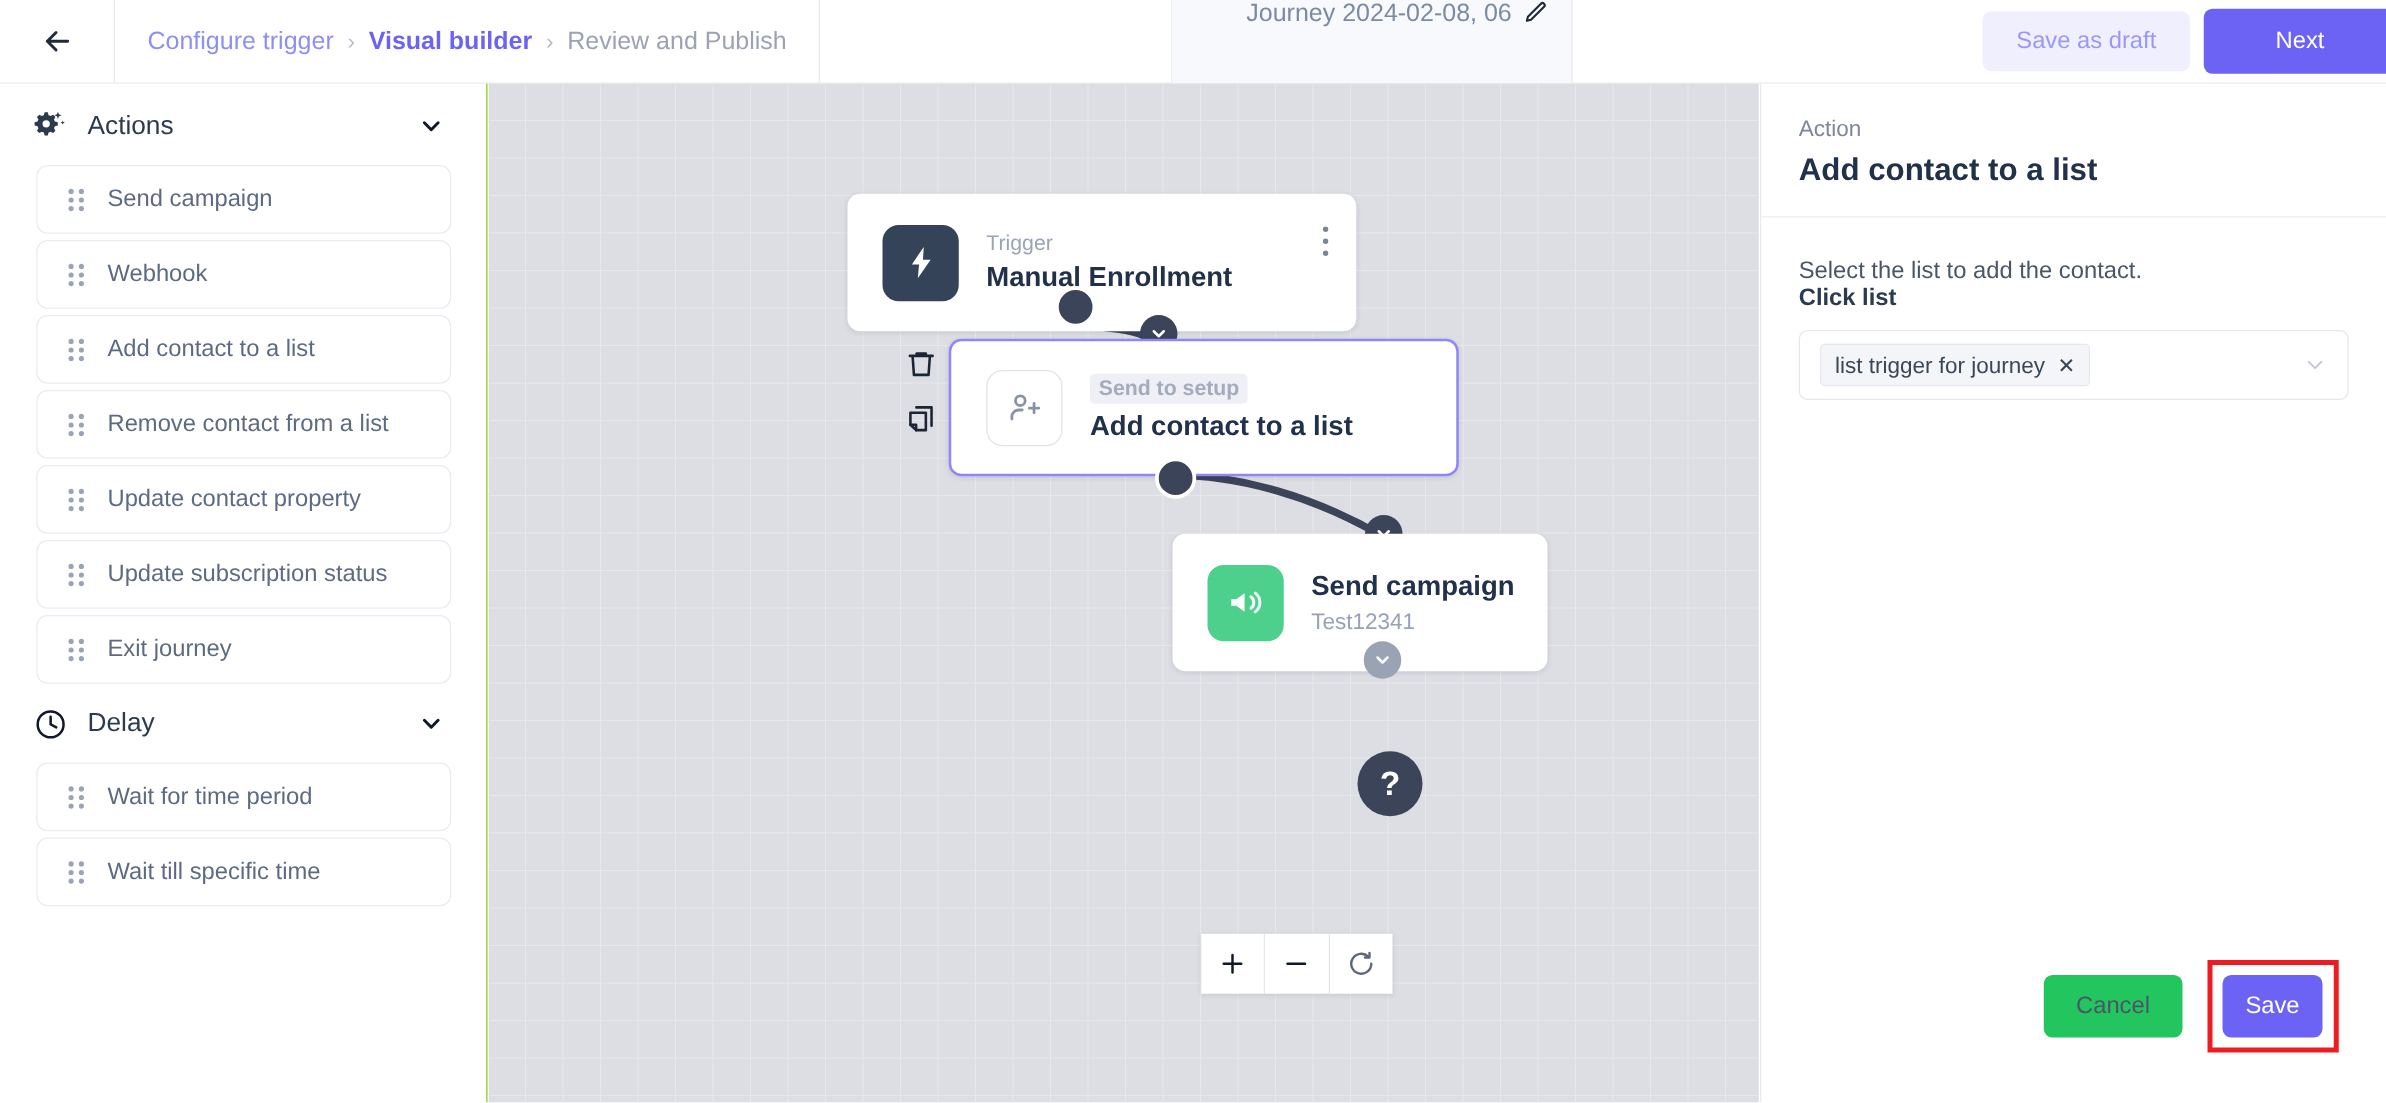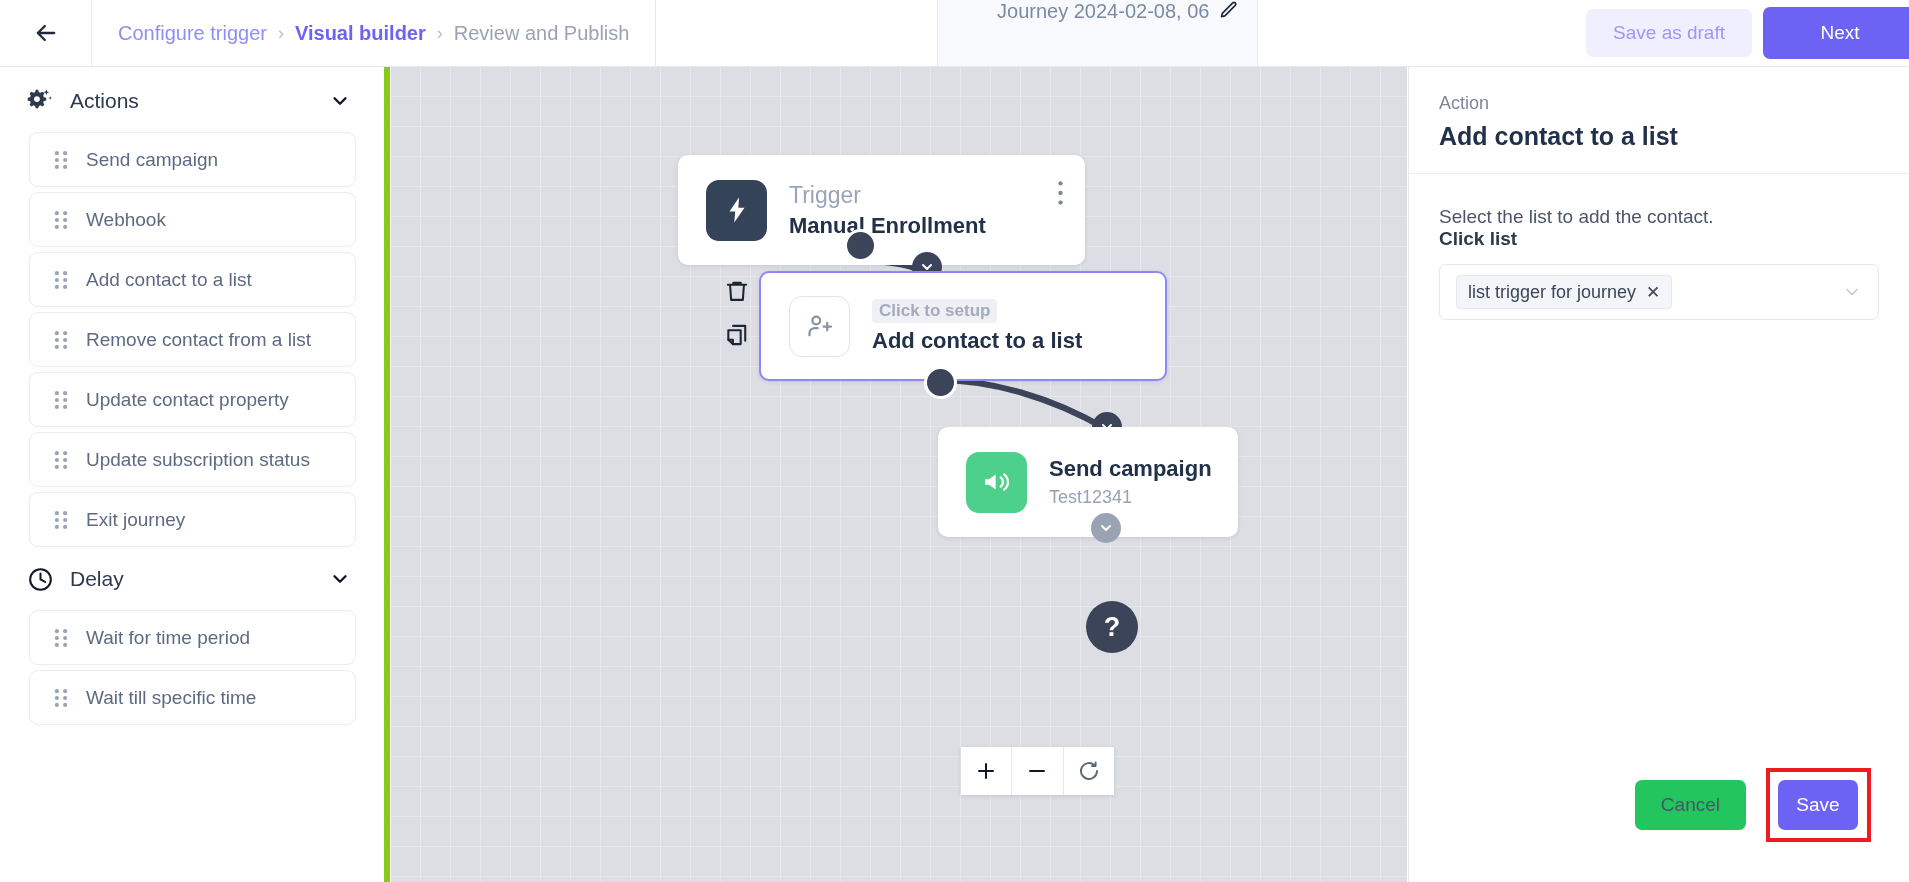--- a/index.html
+++ b/index.html
@@ -74,21 +74,21 @@
     height: 52px; width: 154px;
     border-radius: 7px 0 0 7px;
     margin-right: -8px;
   }
 
   
   .sidebar {
     position: absolute; top: 67px; left: 0;
     width: 390px; height: 815px;
     background: #ffffff;
-    border-right: 6px solid #84cc16;
+    border-right: 1px solid #84cc16;
     overflow: hidden;
     padding-top: 8px;
   }
   .group-head {
     display: flex; align-items: center;
     height: 52px; padding: 0 33px 0 27px; cursor: pointer;
   }
   .group-icon { width: 27px; height: 27px; margin-right: 16px; flex: 0 0 auto; }
   .group-label { font-size: 21px; color: #2b3a4e; font-weight: 400; flex: 1; }
   .chev { width: 22px; height: 22px; flex: 0 0 auto; }
@@ -123,21 +123,21 @@
   .node-trigger { left: 287px; top: 88px; width: 407px; height: 110px; padding-left: 28px; }
   .node-icon-sq {
     width: 61px; height: 61px; border-radius: 13px;
     display: flex; align-items: center; justify-content: center;
     flex: 0 0 auto;
   }
   .icon-dark { background: #354358; }
   .icon-green { background: #4cd08b; }
   .icon-outline { background:#fff; border: 1px solid #dfe3ea; }
   .node-text { margin-left: 22px; }
-  .node-eyebrow { font-size: 23px; color: #9aa4b8; margin-bottom: 4px; }
+  .node-eyebrow { font-size: 17px; color: #9aa4b8; margin-bottom: 4px; }
   .node-title { font-size: 22px; color: #22314a; font-weight: 700; white-space: nowrap; }
   .node-sub { font-size: 18px; color: #98a2b6; margin-top: 5px; }
   .kebab {
     position: absolute; right: 22px; top: 26px;
     width: 5px; height: 24px; cursor: pointer;
   }
   .node-selected {
     left: 368px; top: 204px; width: 408px; height: 110px;
     border: 2px solid #8f87f7; padding-left: 28px;
   }
@@ -440,21 +440,21 @@
 
     <div class="node node-selected">
       <div class="node-icon-sq icon-outline">
         <svg width="30" height="30" viewBox="0 0 24 24" fill="none" stroke="#8a93a6" stroke-width="1.8" stroke-linecap="round" stroke-linejoin="round">
           <circle cx="9" cy="7.6" r="3.1"></circle>
           <path d="M3.6 19.4v-1.6a4.2 4.2 0 0 1 4.2-4.2h2.4"></path>
           <path d="M17.8 9.4v6M14.8 12.4h6"></path>
         </svg>
       </div>
       <div class="node-text">
-        <div class="chip-setup">Click to setup</div>
+        <div class="chip-setup">Send to setup</div>
         <div class="node-title">Add contact to a list</div>
       </div>
     </div>
     <div class="dot" style="left:533px;top:299px;"></div>
 
     <div class="chevdot" style="left:701px;top:345px;">
       <svg width="16" height="16" viewBox="0 0 24 24" fill="none" stroke="#fff" stroke-width="3" stroke-linecap="round" stroke-linejoin="round">
         <path d="M6 9l6 6 6-6"></path>
       </svg>
     </div>

